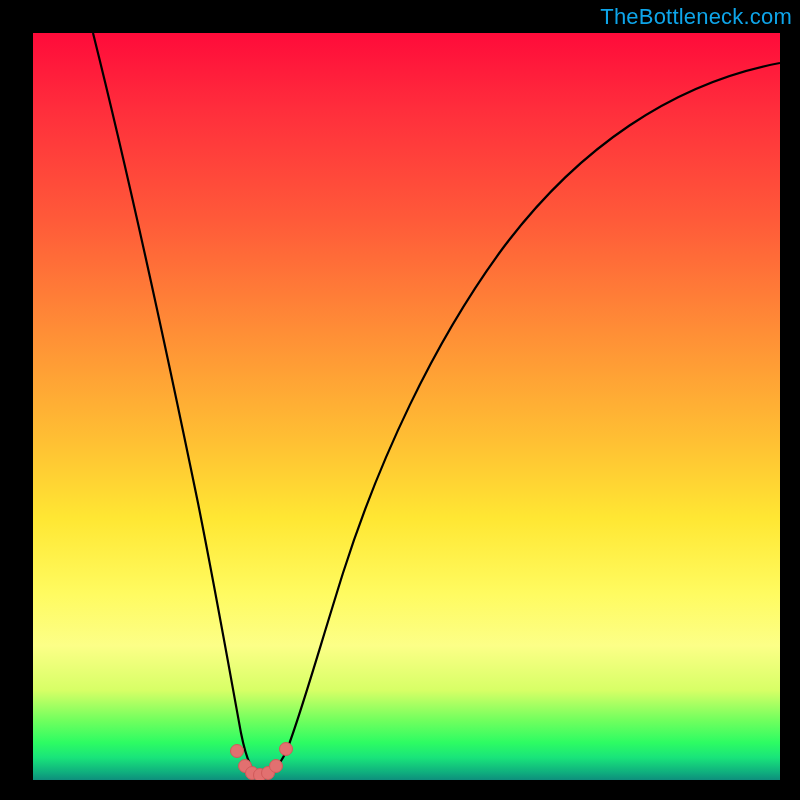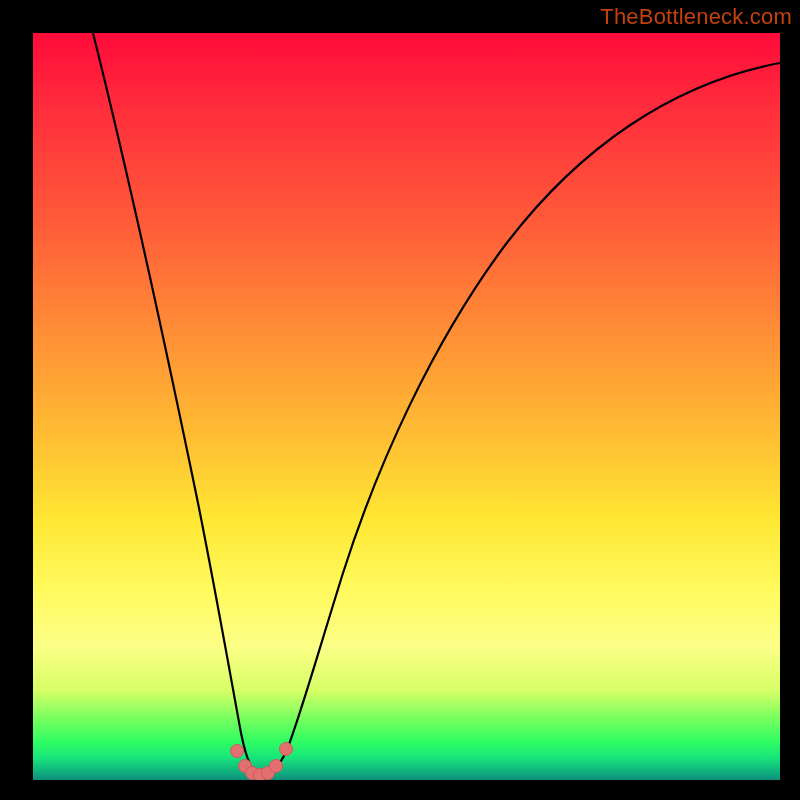--- a/index.html
+++ b/index.html
@@ -41,21 +41,21 @@
       #2dfc63 95%,
       #19e47a 97%,
       #0fae7e 99%,
       #0e8e7c 100%
     );
   }
   .watermark {
     position: absolute;
     top: 4px;
     right: 8px;
-    color: #c2410c;
+    color: #0ea5e9;
     font-size: 22px;
     font-weight: 400;
     letter-spacing: 0.2px;
     user-select: none;
   }
   svg.curve {
     position: absolute;
     left: 0;
     top: 0;
     width: 747px;

